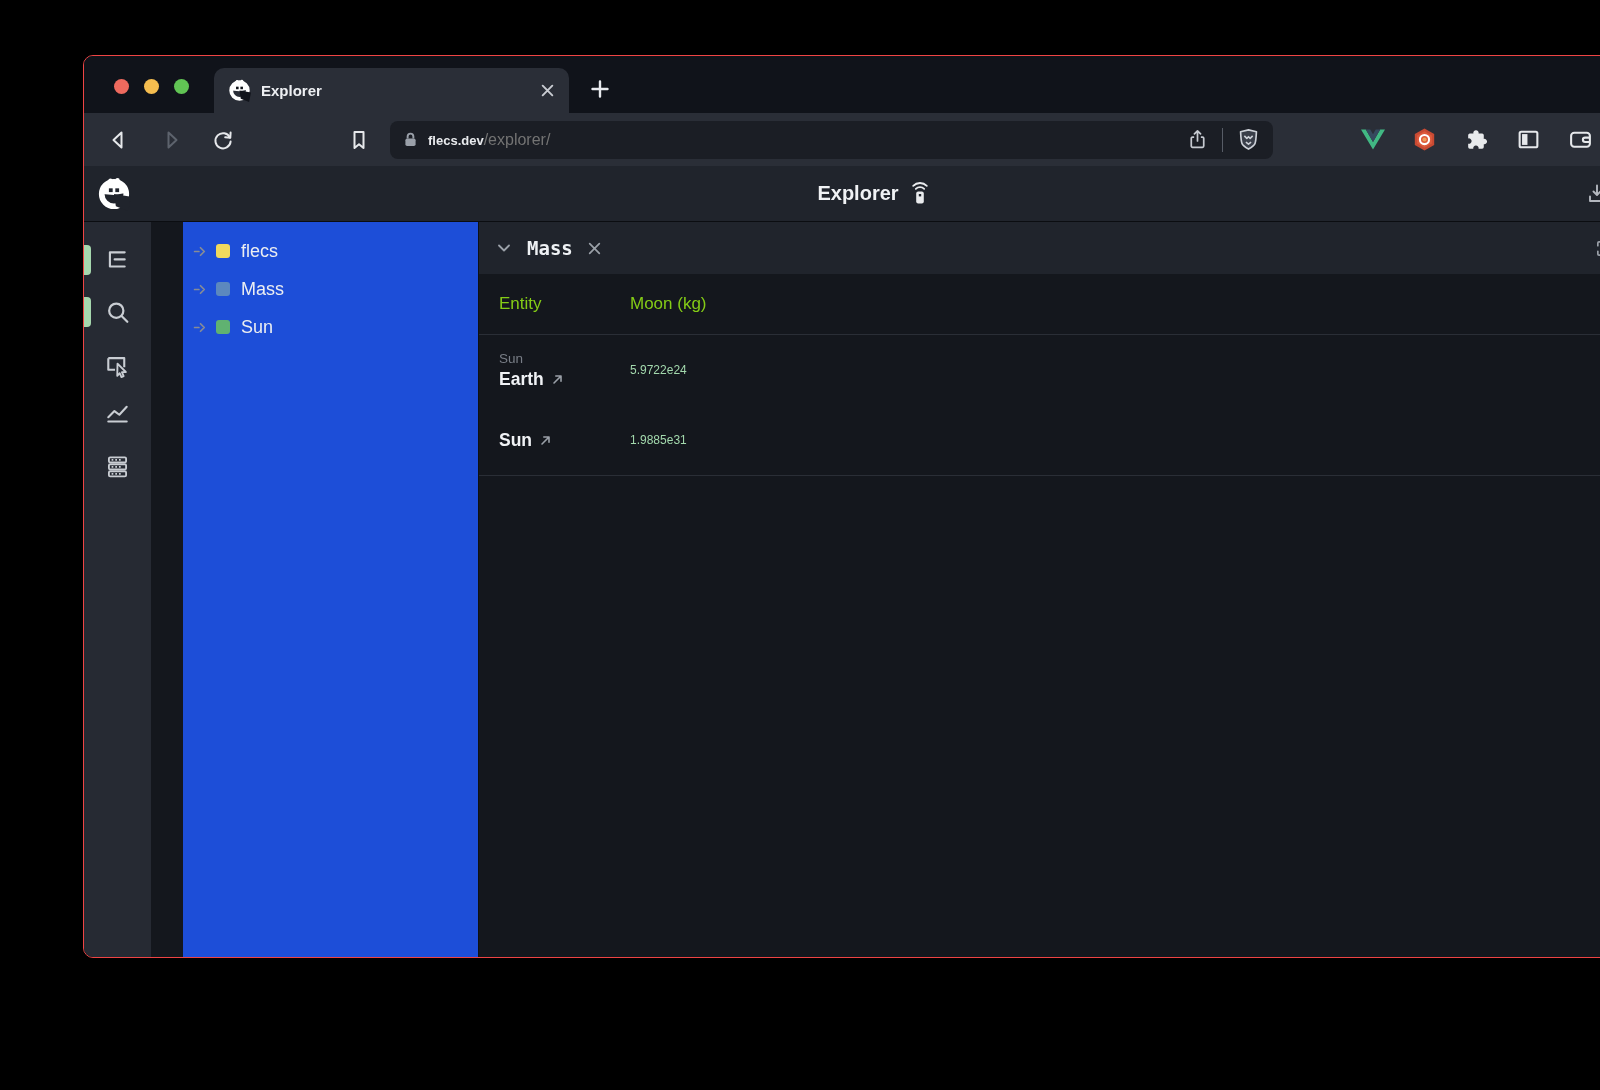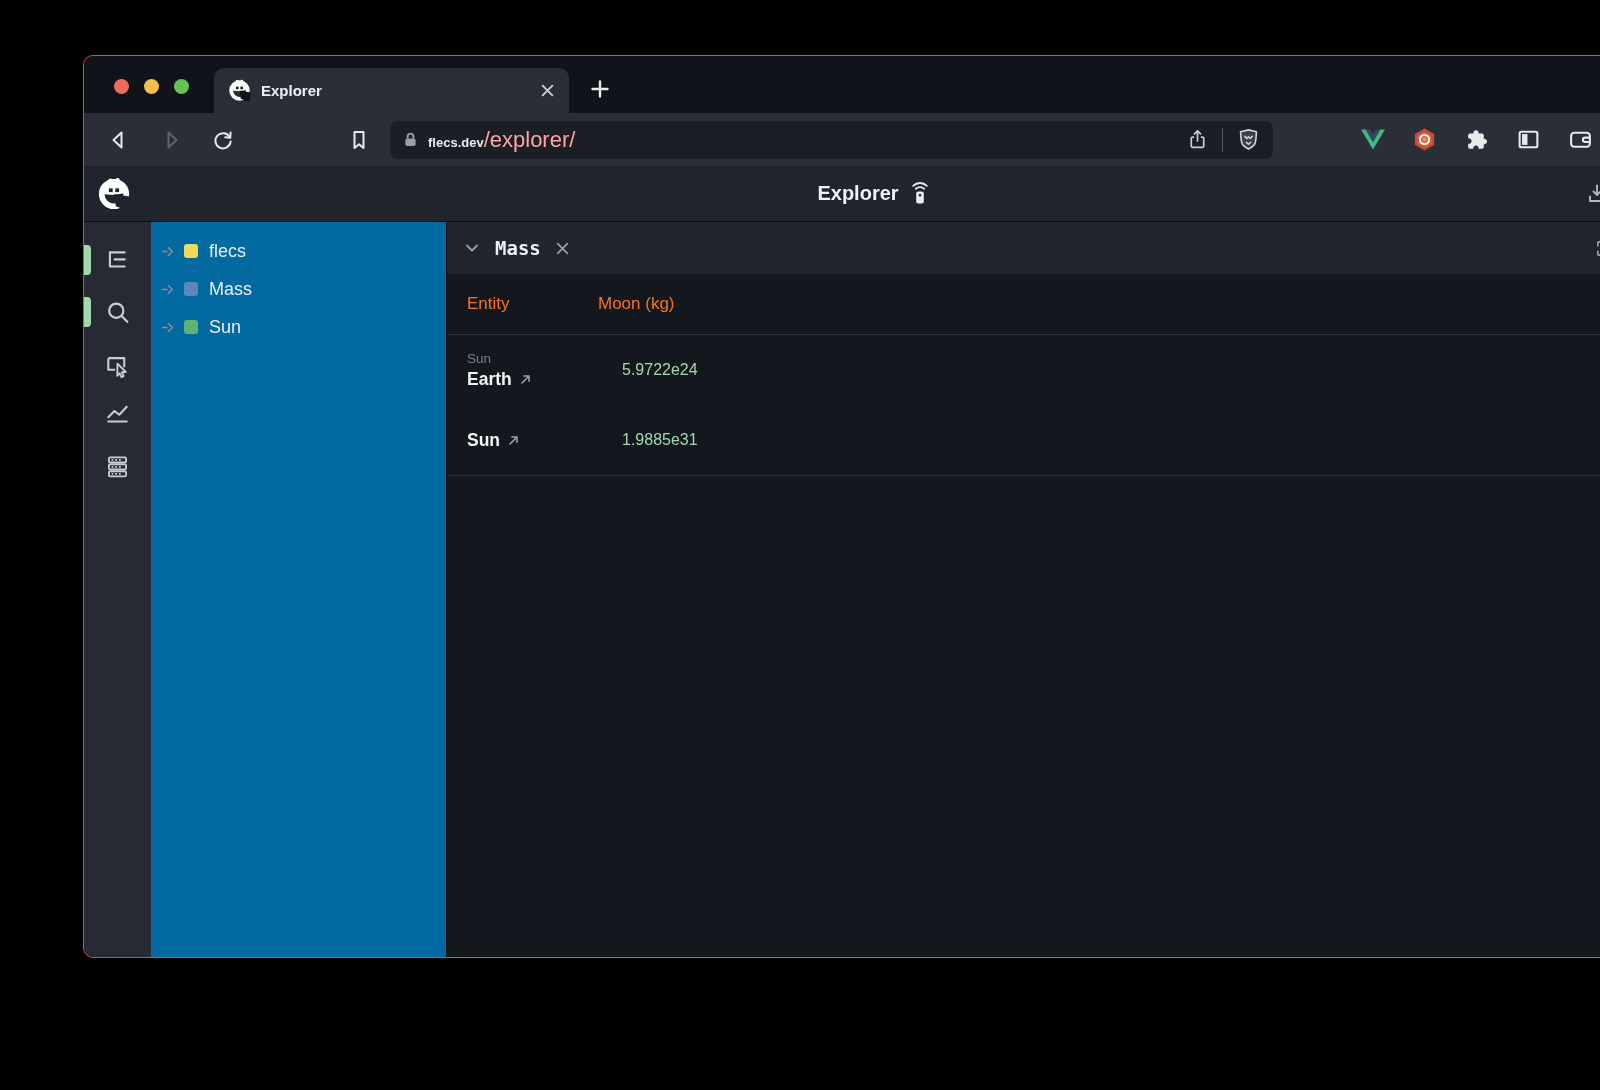--- a/index.html
+++ b/index.html
@@ -20,59 +20,59 @@
   .icon-btn { background:none; border:none; cursor:pointer; display:flex; align-items:center; justify-content:center; padding:0; }
   .newtab { position:absolute; left:500px; bottom:8px; width:32px; height:32px; border-radius:8px; }
 
   
   .toolbar { height:53px; background:#2a2e37; flex:none; display:flex; align-items:center; padding:0 20px; }
   .nav-ic { width:30px; height:30px; }
   .sp22 { margin-left:22px; } .sp108 { margin-left:106px; }
   .urlbar { flex:1; height:38px; margin-left:16px; margin-right:88px; background:#1b1e25; border-radius:8px;
             display:flex; align-items:center; padding:0 12px; gap:9px; min-width:0; }
   .url-domain { color:#e9ebee; font-size:13px; font-weight:700; }
-  .url-path { color:#fca5a5; font-size:22px; }
+  .url-path { color:#737373; font-size:16px; }
   .url-right { margin-left:auto; display:flex; align-items:center; gap:13px; }
   .url-div { width:1px; height:24px; background:#575c66; }
   .ext { display:flex; align-items:center; gap:27px; }
 
   
   .appheader { position:relative; height:56px; background:#20242c; border-bottom:1px solid #0b0d11;
                flex:none; display:flex; align-items:center; justify-content:center; }
   .app-logo { position:absolute; left:13px; top:11px; }
   .app-title { color:#f0f2f5; font-size:20px; font-weight:700; }
   .conn-ic { margin-left:10px; }
   .hdr-right { position:absolute; right:16px; top:0; height:100%; display:flex; align-items:center; gap:15px; }
 
   
   .content { flex:1; display:flex; min-height:0; }
   .rail { position:relative; width:67px; flex:none; background:#262a33; }
   .rail-btn { position:absolute; left:17px; width:32px; height:32px; }
   .pill { position:absolute; left:0; width:7px; height:30px; border-radius:0 4px 4px 0; background:var(--pill_green); }
 
-  .treepanel { width:295px; flex:none; background:#0369a1; padding:10px 0 16px 10px; }
+  .treepanel { width:295px; flex:none; background:#1d4ed8; padding:10px 0 16px 10px;margin-left:32px; }
   .tree-item { height:38px; display:flex; align-items:center; gap:8px; cursor:pointer; }
   .tree-arrow { flex:none; }
   .swatch { width:14px; height:14px; border-radius:3px; flex:none; }
   .tree-label { color:#eceef1; font-size:18px; font-weight:500; margin-left:3px; }
 
   .main { flex:1; background:#14171d; border-left:1px solid #0e1014; display:flex; flex-direction:column; min-width:0; }
   .querybar { height:52px; flex:none; background:#20242c; display:flex; align-items:center; padding:0 16px; gap:8px; }
   .qtab-label { font-family:"DejaVu Sans Mono", monospace; font-weight:700; font-size:19px; color:#eef1f4; margin:0 6px; }
   .qbar-right { margin-left:auto; display:flex; align-items:center; gap:17px; }
 
   .thead { height:61px; flex:none; display:flex; align-items:center; border-bottom:1px solid #2a2e36; }
-  .th { color:#f97316; font-size:17px; }
+  .th { color:#84cc16; font-size:17px; }
   .col1 { width:151px; padding-left:20px; flex:none; }
   .tbody { border-bottom:1px solid #2a2e36; }
   .trow { height:70px; display:flex; align-items:center; }
   .entity-cell { width:151px; padding-left:20px; flex:none; }
   .parent-path { color:#787d86; font-size:13.5px; margin-bottom:3px; white-space:nowrap; }
   .ename { display:flex; align-items:center; gap:7px; color:#f0f2f5; font-size:17.5px; font-weight:700; white-space:nowrap; }
-  .vcell { color:var(--value_green); font-size:16px; font-weight:500;margin-left:24px; }
+  .vcell { color:var(--value_green); font-size:12px; font-weight:500; }
 
   svg { display:block; }
 </style>
 </head>
 <body>
 
 <div class="stage">
  <div class="window">
 
   <div class="tabstrip">

